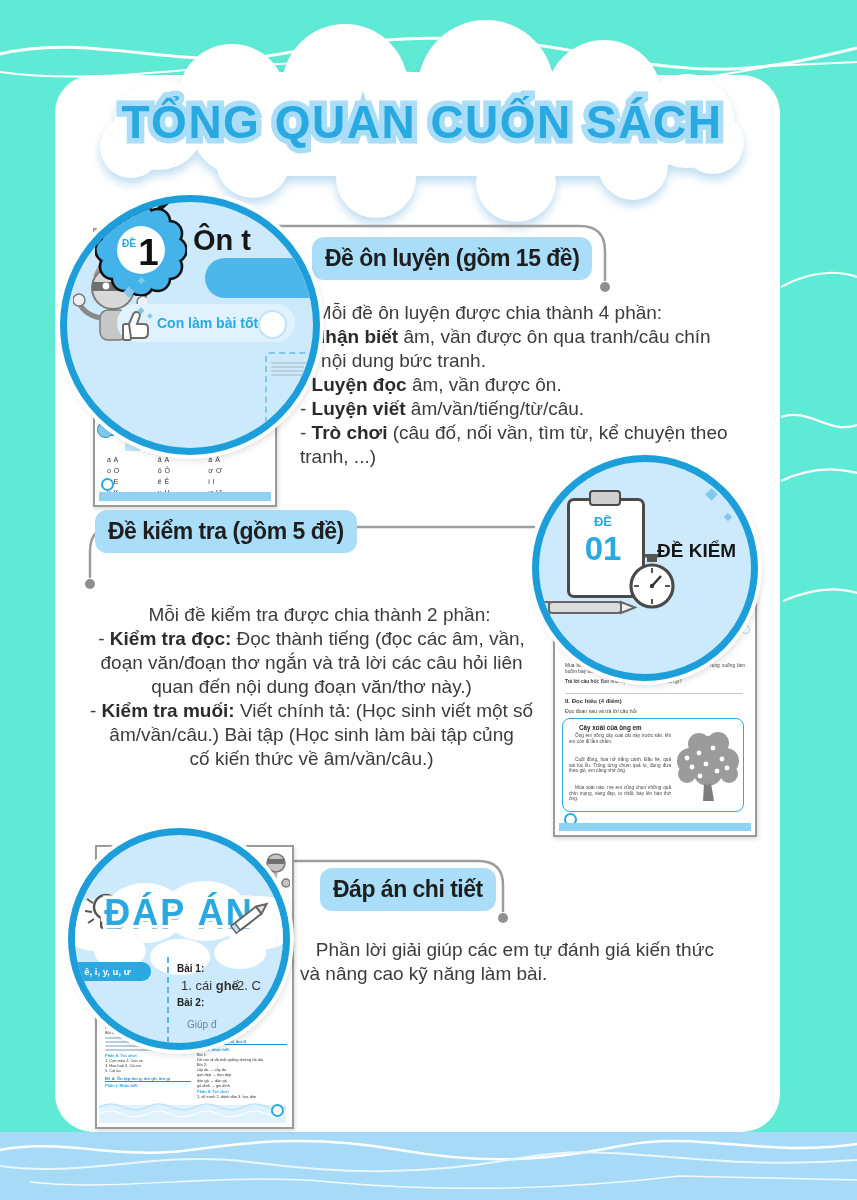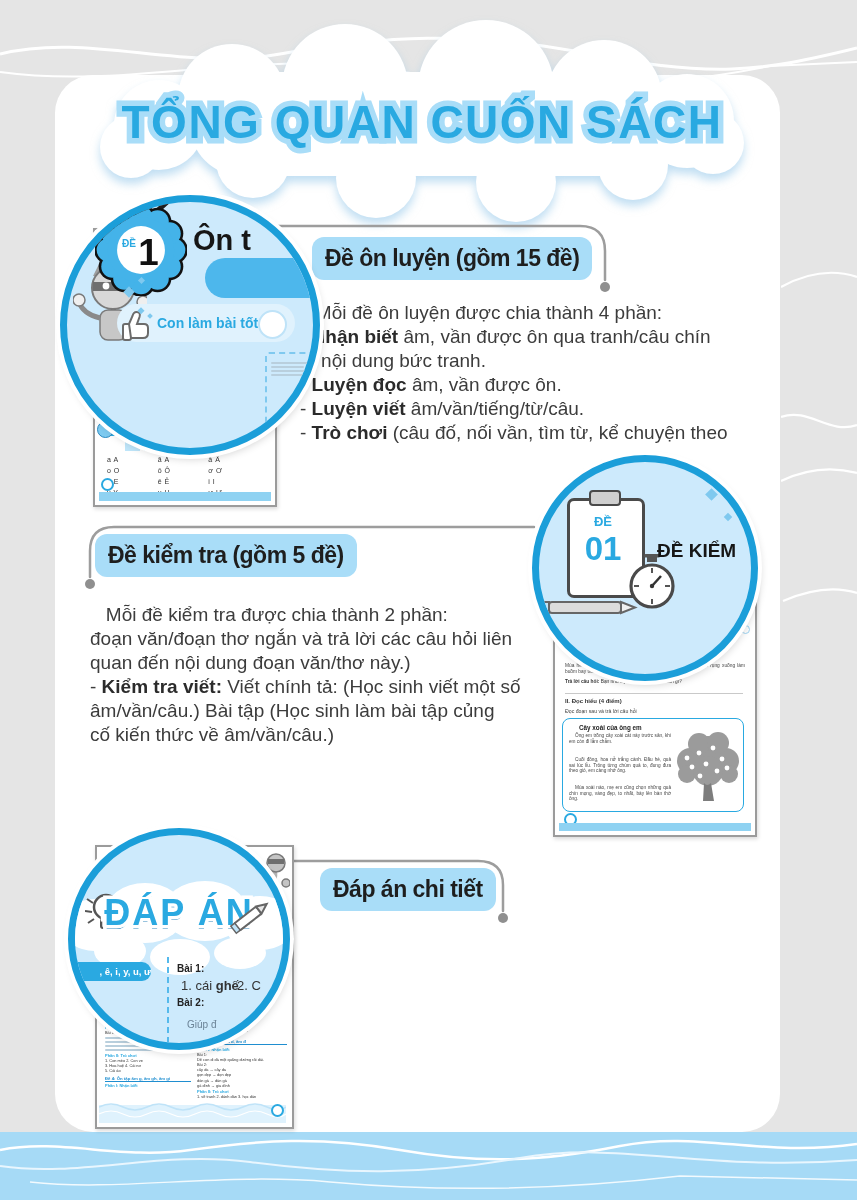--- a/index.html
+++ b/index.html
@@ -1,16 +1,16 @@
 <!DOCTYPE html>
 <html><head>
 <meta charset="utf-8">
 <style>
   html,body{margin:0;padding:0;background:#cdeafc;}
-  #stage{position:relative;width:857px;height:1200px;background:#e5e5e5;overflow:hidden;
+  #stage{position:relative;width:857px;height:1200px;background:#5eead4;overflow:hidden;
          font-family:"Liberation Sans",sans-serif;}
   svg{display:block;}
   
   #bg-waves{left:0;top:14px;z-index:0;position:absolute;}
   #card{position:absolute;left:55px;top:75px;width:725px;height:1057px;background:#fff;border-radius:38px;z-index:1;}
   #right-waves{position:absolute;left:781px;top:95px;z-index:2;}
   #bottom-band{position:absolute;left:0;top:1132px;width:857px;height:68px;background:#a6daf6;z-index:2;}
   #cloud{position:absolute;left:100px;top:20px;width:640px;height:185px;z-index:2;
          filter:drop-shadow(0 6px 5px rgba(140,195,232,.55));}
   .puff{position:absolute;background:#fff;border-radius:50%;}
@@ -34,21 +34,21 @@
   .spark{position:absolute;background:#7fc9ef;transform:rotate(45deg);}
   .dash-frag{position:absolute;left:198px;top:150px;width:46px;height:80px;border:2px dashed #7fc9ef;border-radius:4px;padding:6px 4px;}
   
   .clipboard{position:absolute;left:28px;top:36px;width:72px;height:94px;background:#fff;border:3px solid #4a4a4a;border-radius:7px;}
   .clip-top{position:absolute;left:50px;top:28px;width:28px;height:12px;background:#cfcfcf;border:2.5px solid #4a4a4a;border-radius:4px;}
   .clip-de{position:absolute;left:0;top:16px;width:72px;text-align:center;font-size:13px;font-weight:800;color:#2aa9e1;}
   .clip-num{position:absolute;left:0;top:32px;width:72px;text-align:center;font-size:33px;font-weight:800;color:#2aa9e1;}
   .c2-head{position:absolute;left:118px;top:78px;font-size:19px;font-weight:800;color:#161616;white-space:nowrap;}
   
   .c3-tag{position:absolute;left:-8px;top:127px;width:84px;height:19px;background:#2aa9e1;border-radius:9px;
-          color:#fff;font-size:9.5px;font-weight:800;line-height:19px;padding-left:12px;box-sizing:border-box;white-space:nowrap;text-align:right;}
+          color:#fff;font-size:9.5px;font-weight:800;line-height:19px;padding-left:12px;box-sizing:border-box;white-space:nowrap;}
   .c3-div{position:absolute;left:92px;top:122px;height:86px;border-left:2px dashed #54b9ec;}
   .c3-bai{position:absolute;font-size:10px;font-weight:800;color:#222;}
   .c3-ans{position:absolute;font-size:13px;color:#333;}
   .c3-ans b{font-weight:800;}
   .c3-giup{position:absolute;font-size:10px;color:#6b8396;}
   
   .p1-band{position:absolute;left:58px;top:14px;width:114px;height:16px;background:#4db7ec;border-radius:8px;}
   .p1-praise{position:absolute;left:64px;top:38px;width:106px;height:12px;background:#ddf1fc;border-radius:6px;overflow:hidden;}
   .p1-praise span{position:absolute;left:18px;top:2px;font-size:5.5px;font-weight:700;color:#2aa9e1;white-space:nowrap;}
   .p1-praise i{position:absolute;right:3px;top:2px;width:7px;height:7px;border-radius:50%;background:#fff;border:1px solid #9ed4f2;}
@@ -367,28 +367,30 @@
   </div>
 
   <div class="h-tag" style="left:312px;top:237px;">Đề ôn luyện (gồm 15 đề)</div>
   <div class="body-text" style="left:300px;top:301px;">
       <div class="rl"><span>&nbsp;&nbsp; Mỗi đề ôn luyện được chia thành 4 phần:</span></div>
       <div class="rl"><span>- </span><b>Nhận biết</b><span> âm, vần được ôn qua tranh/câu chín</span></div>
       <div class="rl"><span>tả nội dung bức tranh.</span></div>
       <div class="rl"><span>- </span><b>Luyện đọc</b><span> âm, vần được ôn.</span></div>
       <div class="rl"><span>- </span><b>Luyện viết</b><span> âm/vần/tiếng/từ/câu.</span></div>
       <div class="rl"><span>- </span><b>Trò chơi</b><span> (câu đố, nối vần, tìm từ, kể chuyện theo</span></div>
-    </div>
-
-  <div class="h-tag" style="left:95px;top:534px;">Đề kiểm tra (gồm 5 đề)</div>
-  <div class="body-text" style="left:90px;top:603px;">
+      <div class="rl"><span>tranh, ...)</span></div>
+    </div>
+
+  <div class="h-tag" style="left:95px;top:510px;">Đề kiểm tra (gồm 5 đề)</div>
+  <div class="body-text" style="left:90px;top:603px;text-align:center;">
       <div class="rl"><span>&nbsp;&nbsp; Mỗi đề kiểm tra được chia thành 2 phần:</span></div>
+      <div class="rl"><span>- </span><b>Kiểm tra đọc:</b><span> Đọc thành tiếng (đọc các âm, vần,</span></div>
       <div class="rl"><span>đoạn văn/đoạn thơ ngắn và trả lời các câu hỏi liên</span></div>
       <div class="rl"><span>quan đến nội dung đoạn văn/thơ này.)</span></div>
-      <div class="rl"><span>- </span><b>Kiểm tra viết:</b><span> Viết chính tả: (Học sinh viết một số</span></div>
+      <div class="rl"><span>- </span><b>Kiểm tra muối:</b><span> Viết chính tả: (Học sinh viết một số</span></div>
       <div class="rl"><span>âm/vần/câu.) Bài tập (Học sinh làm bài tập củng</span></div>
       <div class="rl"><span>cố kiến thức về âm/vần/câu.)</span></div>
     </div>
 
   <div class="page" style="left:553px;top:555px;width:200px;height:278px;">
     <div class="shark-tag">
       <svg style="position:absolute;left:6px;top:6px;" width="46" height="34">
         <path d="M20,3 L28,16 L13,16 Z" fill="#8e8e8e"></path>
         <path d="M4,22 Q22,12 42,20 Q34,32 18,30 Q8,28 4,22 Z" fill="#9e9e9e"></path>
         <circle cx="10" cy="22" r="1.5" fill="#444"></circle>
@@ -464,20 +466,24 @@
       <rect x="10" y="4" width="72" height="11" rx="3" fill="#dcdcdc" stroke="#666" stroke-width="2"></rect>
       <path d="M82,4 L96,9.5 L82,15 Z" fill="#f0f0f0" stroke="#666" stroke-width="2"></path>
       <rect x="2" y="4" width="8" height="11" fill="#bfe3f8" stroke="#666" stroke-width="2"></rect>
     </svg>
     <div class="spark" style="left:168px;top:28px;width:9px;height:9px;"></div>
     <div class="spark" style="left:186px;top:52px;width:6px;height:6px;"></div>
     <div class="c2-head">ĐỀ KIỂM</div>
   </div>
 
   <div class="h-tag" style="left:320px;top:868px;">Đáp án chi tiết</div>
+  <div class="body-text" style="left:300px;top:938px;">
+      <div class="rl"><span>&nbsp;&nbsp; Phần lời giải giúp các em tự đánh giá kiến thức</span></div>
+      <div class="rl"><span>và nâng cao kỹ năng làm bài.</span></div>
+    </div>
 
   <div class="page" style="left:95px;top:845px;width:195px;height:280px;">
     <svg style="position:absolute;right:2px;top:2px;" width="44" height="60">
       <path d="M6,34 Q0,48 10,56 L24,44 Z" fill="#8f8f8f"></path>
       <path d="M12,30 Q10,44 22,46 L30,32 Q34,22 26,18 Z" fill="#b3b3b3"></path>
       <circle cx="30" cy="14" r="9" fill="#c4c4c4" stroke="#7a7a7a" stroke-width="1.5"></circle>
       <rect x="22" y="10" width="16" height="5" fill="#6f6f6f"></rect>
       <circle cx="40" cy="34" r="4" fill="#c4c4c4" stroke="#7a7a7a" stroke-width="1.5"></circle>
     </svg>
     <div class="m-col" style="left:118px;top:64px;width:66px;">

